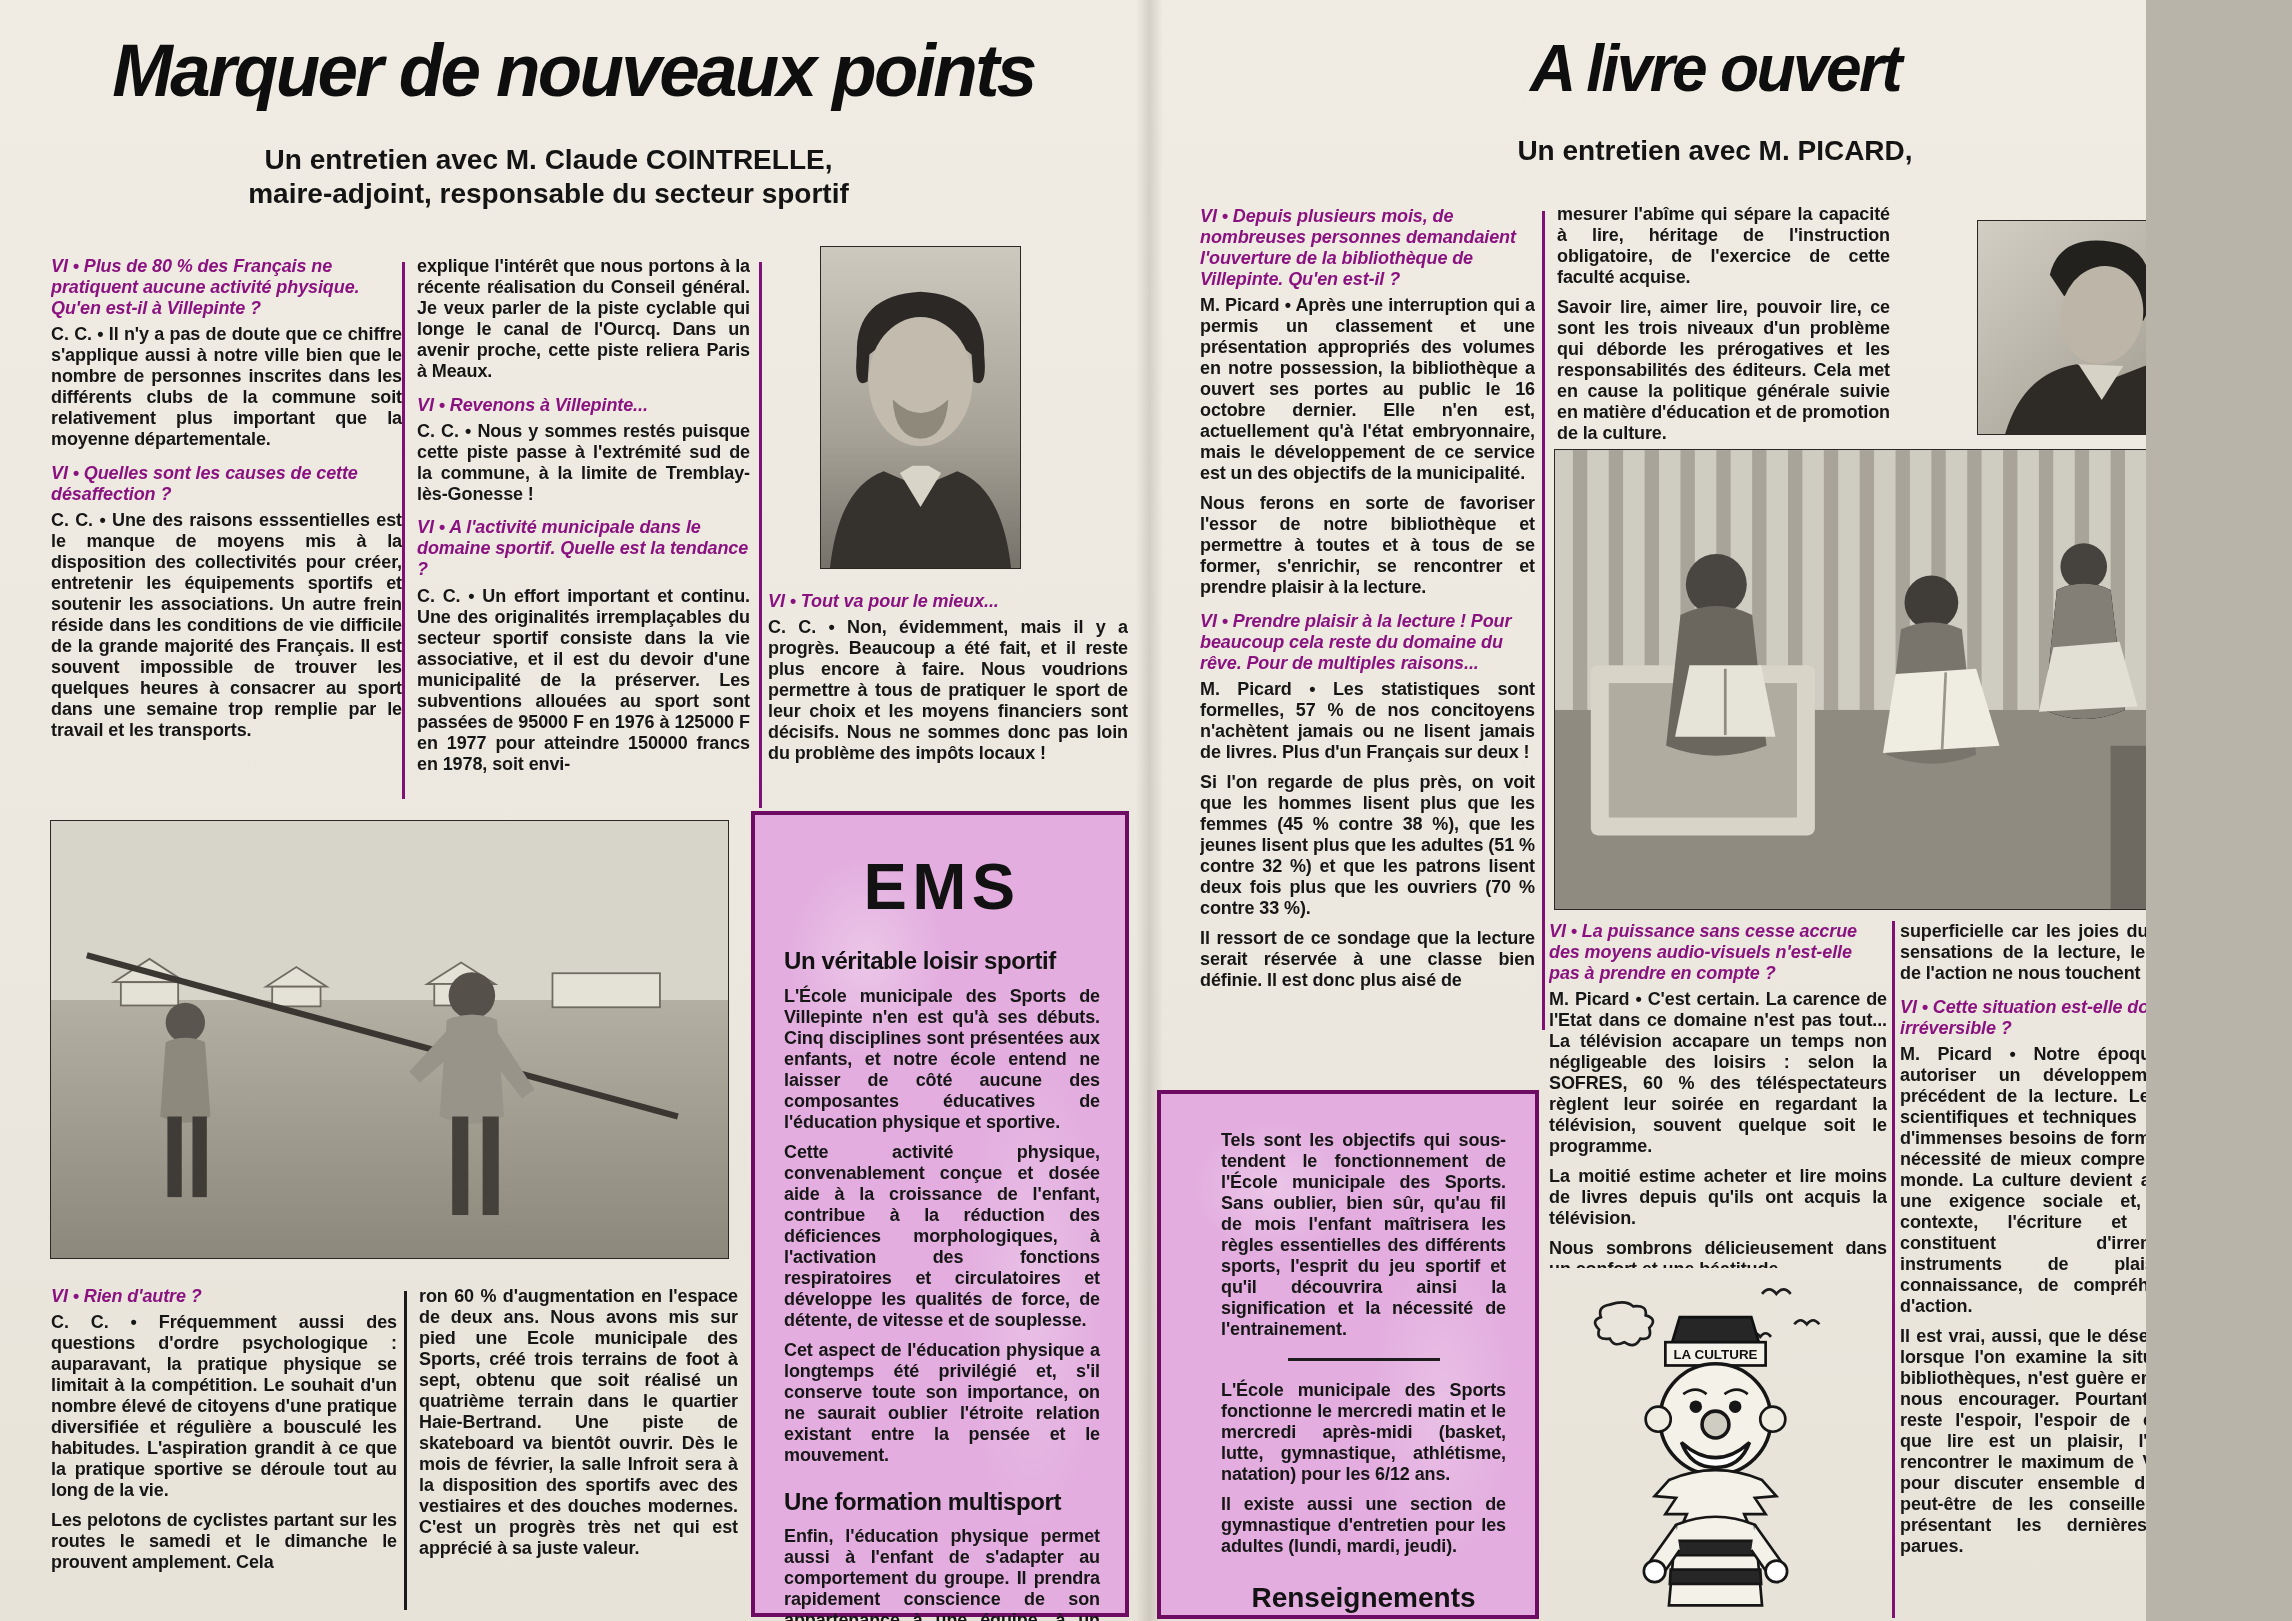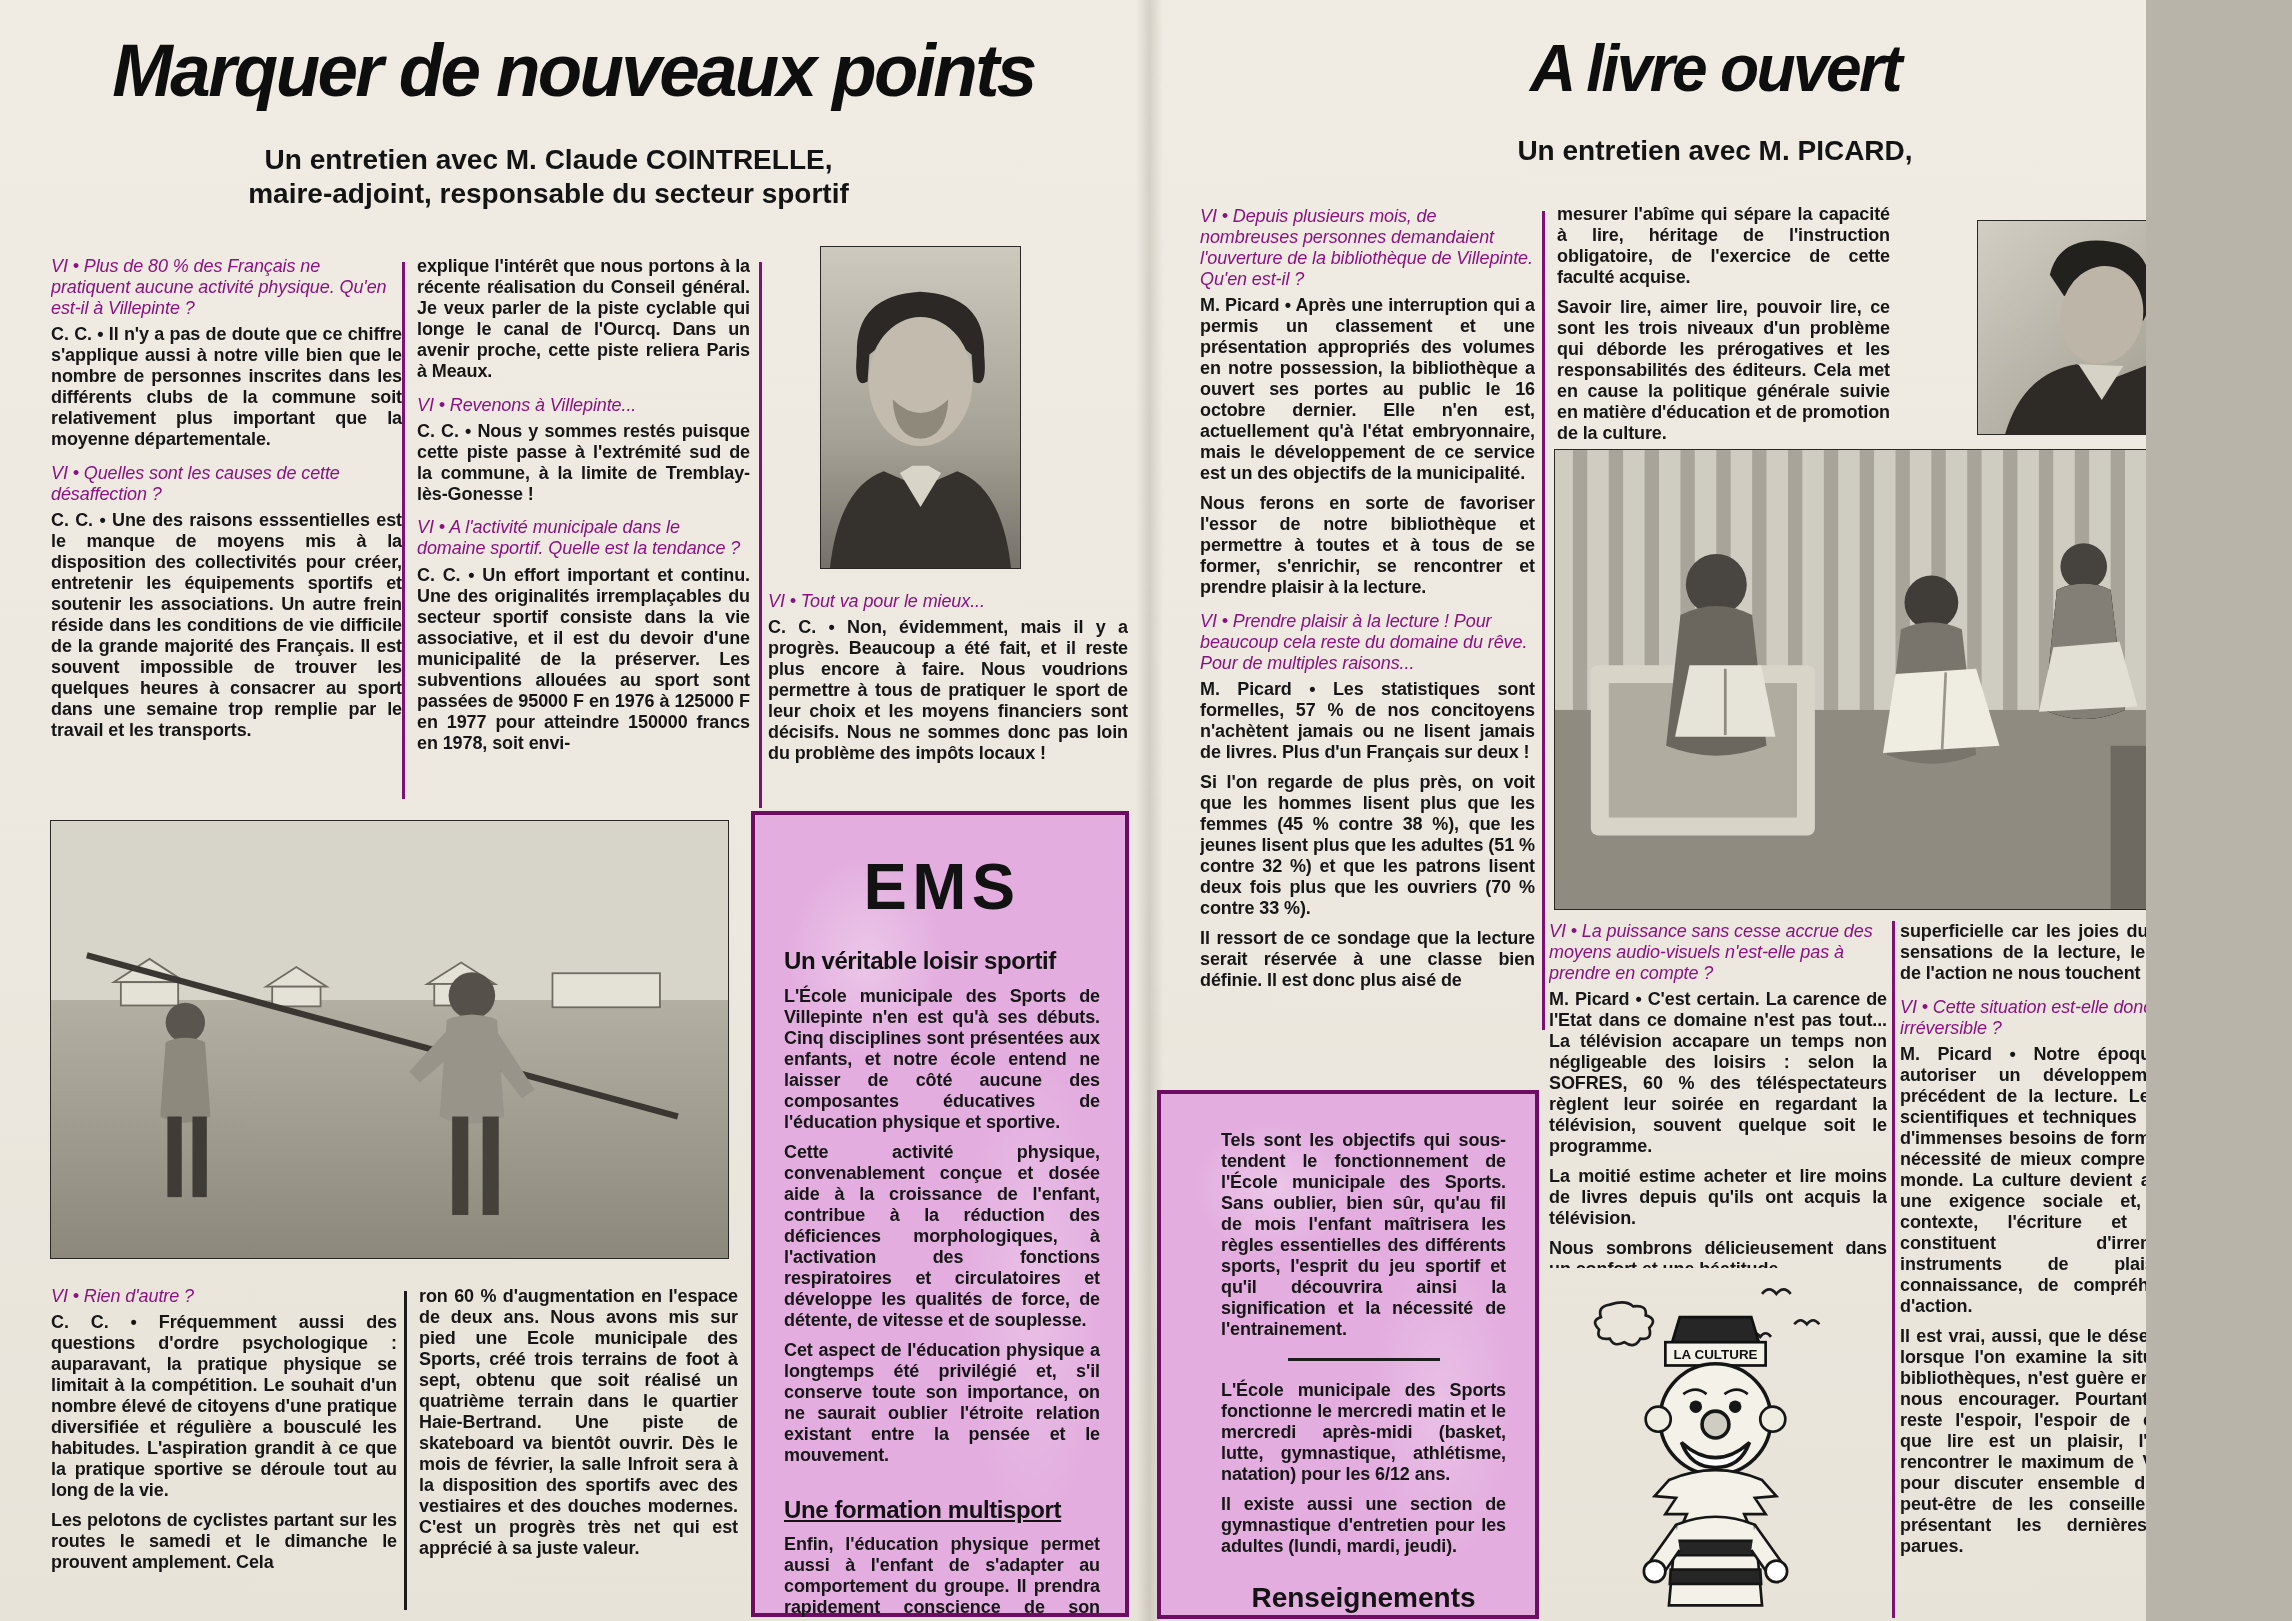--- a/index.html
+++ b/index.html
@@ -15,21 +15,21 @@
     letter-spacing:-2.7px;text-align:center;transform:scaleX(.97);
     white-space:nowrap;
   }
   .title-left{left:90px;top:27px;width:967px;font-size:75px;}
   .title-right{left:1473px;top:30px;width:484px;font-size:66px;}
   .subtitle{font-weight:700;text-align:center;font-size:28px;line-height:1.22;color:#141414;}
   .subtitle-left{left:244px;top:143px;width:609px;}
   .subtitle-right{left:1460px;top:134px;width:510px;}
   .col{overflow:hidden;}
   .para{font-size:18px;line-height:21px;letter-spacing:-0.1px;margin:0 0 9px 0;}
-  .para.q{color:#8a1280;font-style:italic;font-weight:400;margin:12.5px 0 5.4px 0;text-align:left;}
+  .para.q{color:#8a1280;font-style:italic;font-weight:700;margin:12.5px 0 5.4px 0;text-align:left;}
   .para.a{color:#161616;font-weight:700;text-align:justify;}
   .col .para:first-child{margin-top:0;}
   .vdiv{width:2.7px;background:#7e1173;}
   .vdiv.dark{background:#1b1b1b;}
   .photo{background:#9a978e;outline:1.8px solid #2a2824;}
   .photo svg{display:block;width:100%;height:100%;}
   .pinkbox{
     background:
       radial-gradient(closest-side at 30% 18%,rgba(255,255,255,.30),rgba(255,255,255,0) 70%),
       radial-gradient(closest-side at 75% 60%,rgba(255,255,255,.22),rgba(255,255,255,0) 75%),
@@ -134,21 +134,21 @@
   </div>
 
   <div class="abs pinkbox ems" style="left:751px;top:811px;width:378px;height:806px;">
     <div class="ems-title">EMS</div>
     <div class="box-heading">Un véritable loisir sportif</div>
     <div>
         <p class="para a">L'École municipale des Sports de Villepinte n'en est qu'à ses débuts. Cinq disciplines sont présentées aux enfants, et notre école entend ne laisser de côté aucune des composantes éducatives de l'éducation physique et sportive.</p>
         <p class="para a">Cette activité physique, convenablement conçue et dosée aide à la croissance de l'enfant, contribue à la réduction des déficiences morphologiques, à l'activation des fonctions respiratoires et circulatoires et développe les qualités de force, de détente, de vitesse et de souplesse.</p>
         <p class="para a">Cet aspect de l'éducation physique a longtemps été privilégié et, s'il conserve toute son importance, on ne saurait oublier l'étroite relation existant entre la pensée et le mouvement.</p>
       </div>
-    <div class="box-heading" style="margin-top:30px;text-decoration:underline;">Une formation multisport</div>
+    <div class="box-heading" style="margin-top:22px;">Une formation multisport</div>
     <div>
         <p class="para a">Enfin, l'éducation physique permet aussi à l'enfant de s'adapter au comportement du groupe. Il prendra rapidement conscience de son appartenance à une équipe, à un club et sera amené à participer à des responsabilités variées (arbitre, marqueur, chronométreur, etc.).</p>
       </div>
   </div>
 
   <div class="abs col" style="left:51px;top:1286px;width:346px;height:335px;">
       <p class="para q">VI • Rien d'autre ?</p>
       <p class="para a">C. C. • Fréquemment aussi des questions d'ordre psychologique : auparavant, la pratique physique se limitait à la compétition. Le souhait d'un nombre élevé de citoyens d'une pratique diversifiée et régulière a bousculé les habitudes. L'aspiration grandit à ce que la pratique sportive se déroule tout au long de la vie.</p>
       <p class="para a">Les pelotons de cyclistes partant sur les routes le samedi et le dimanche le prouvent amplement. Cela</p>
     </div>

